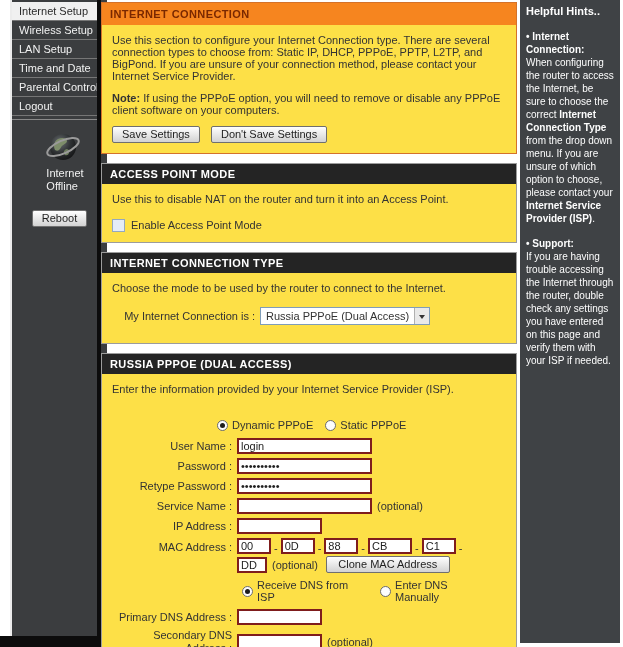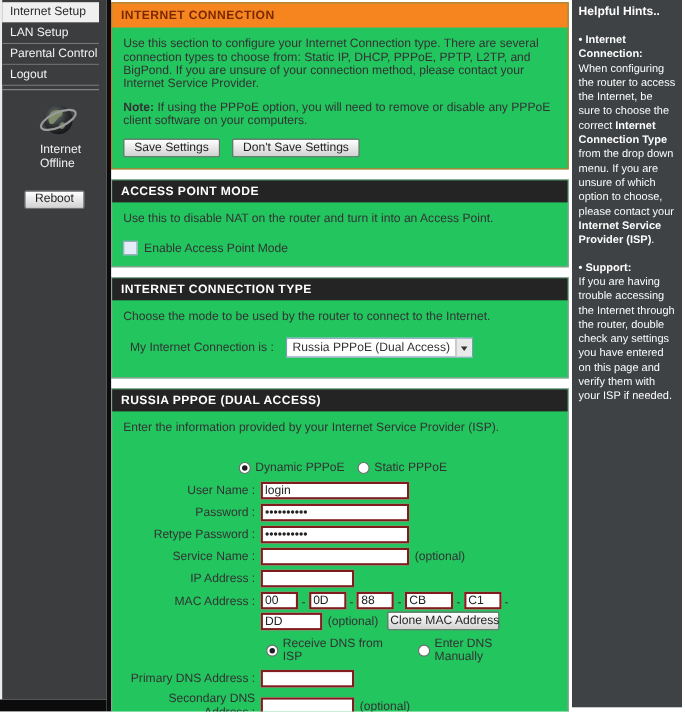--- a/index.html
+++ b/index.html
@@ -4,21 +4,21 @@
 <style>
   * { margin:0; padding:0; box-sizing:border-box; }
   body { background:#fff; }
   .page {
     position:relative; width:623px; height:647px; overflow:hidden;
     background:#ffffff; font-family:"Liberation Sans", sans-serif;
     font-size:11px; color:#333;
   }
   
   .sidebar {
-    position:absolute; left:0; top:0; width:97px; height:636px;
+    position:absolute; left:10px; top:0; width:97px; height:636px;
     background:#3b3d3f; border-left:2px solid #ececec;
   }
   .vdivider { position:absolute; left:97px; top:0; width:4px; height:647px; background:#0c0c0c; }
   .sidebar-foot { position:absolute; left:0; top:636px; width:97px; height:11px; background:#0c0c0c; }
   .nav { padding-top:2px; }
   .nav-item {
     width:88px; height:19px; line-height:18px; padding-left:7px;
     color:#f2f2f2; font-size:11px; background:#3b3d3f;
     border-bottom:1px solid #767676; cursor:pointer; overflow:hidden; white-space:nowrap;
   }
@@ -28,21 +28,21 @@
   .device-label { font-size:11px; line-height:13px; margin-left:5px; }
   .reboot-wrap { text-align:center; margin-top:17px; }
   .btn {
     display:inline-block; background:linear-gradient(#ffffff,#d2d2d2);
     border:1px solid #6f6f6f; border-radius:2px; color:#1f1f1f;
     font-family:"Liberation Sans", sans-serif; font-size:11px;
     padding:1px 9px 2px 9px; cursor:pointer; white-space:nowrap;
   }
   
   .main { position:absolute; left:101px; top:0; width:416px; }
-  .section { border:1px solid #9c9c9c; background:#22c55e; margin-bottom:9px; }
+  .section { border:1px solid #9c9c9c; background:#fde047; margin-bottom:9px; }
   .section.orange { border-color:#d4722a; margin-top:2px; }
   .sec-header {
     background:#242424; color:#fff; font-weight:bold; font-size:11px;
     height:20px; line-height:20px; padding-left:8px; letter-spacing:.4px;
   }
   .section.orange .sec-header { background:#f6851f; color:#7a2800; height:22px; line-height:22px; }
   .sec-body { padding:9px 10px 10px 10px; }
   .sec-body p { line-height:12px; margin-bottom:10px; }
   .sec-body p:last-child { margin-bottom:0; }
   .btn-row { margin-top:4px; }
@@ -91,21 +91,23 @@
   .hints b { font-weight:bold; }
 </style>
 </head>
 <body>
 
 <div class="page">
 
   <div class="sidebar">
     <div class="nav">
       <div class="nav-item active">Internet Setup</div>
+      <div class="nav-item">Wireless Setup</div>
       <div class="nav-item">LAN Setup</div>
+      <div class="nav-item">Time and Date</div>
       <div class="nav-item">Parental Control</div>
       <div class="nav-item">Logout</div>
       <div class="nav-rule"></div>
     </div>
     <div class="device">
       <span>
         <svg width="38" height="36" viewBox="0 0 38 36">
           <defs>
             <radialGradient id="gb" cx="38%" cy="32%" r="75%">
               <stop offset="0%" stop-color="#6a6f72"></stop>
@@ -153,21 +155,21 @@
           <span class="checkbox"></span><span>Enable Access Point Mode</span>
         </div>
       </div>
     </div>
 
     <div class="section">
       <div class="sec-header">INTERNET CONNECTION TYPE</div>
       <div class="sec-body">
         <p>Choose the mode to be used by the router to connect to the Internet.</p>
         <div class="form-row" style="margin-top:13px;margin-bottom:8px;">
-          <span class="form-label" style="width:148px;text-align:center;">My Internet Connection is :</span>
+          <span class="form-label" style="width:148px;">My Internet Connection is :</span>
           <span class="fselect">
             <span class="stxt">Russia PPPoE (Dual Access)</span>
             <span class="sarrow"></span>
           </span>
         </div>
       </div>
     </div>
 
     <div class="section">
       <div class="sec-header">RUSSIA PPPOE (DUAL ACCESS)</div>
@@ -211,23 +213,23 @@
           <span class="dash">-</span>
           <input class="txt" style="width: 34px;" value="88">
           <span class="dash">-</span>
           <input class="txt" style="width: 44px;" value="CB">
           <span class="dash">-</span>
           <input class="txt" style="width: 34px;" value="C1">
           <span class="dash">-</span>
         </div>
         <div class="form-row">
           <span class="form-label"></span>
-          <input class="txt" style="width: 56px;" value="DD">
+          <input class="txt" style="width: 30px;" value="DD">
           <span class="opt" style="margin-right:8px;">(optional)</span>
-          <button class="btn" style="width:102px;padding:1px 2px 2px 2px;">Clone MAC Address</button>
+          <button class="btn" style="width:124px;padding:1px 2px 2px 2px;">Clone MAC Address</button>
         </div>
 
         <div class="form-row" style="margin-left:130px;margin-top:6px;margin-bottom:6px;">
           <span class="radio checked"></span>
           <span class="radio-label">Receive DNS from ISP</span>
           <span class="radio"></span>
           <span class="radio-label">Enter DNS Manually</span>
         </div>
 
         <div class="form-row">

